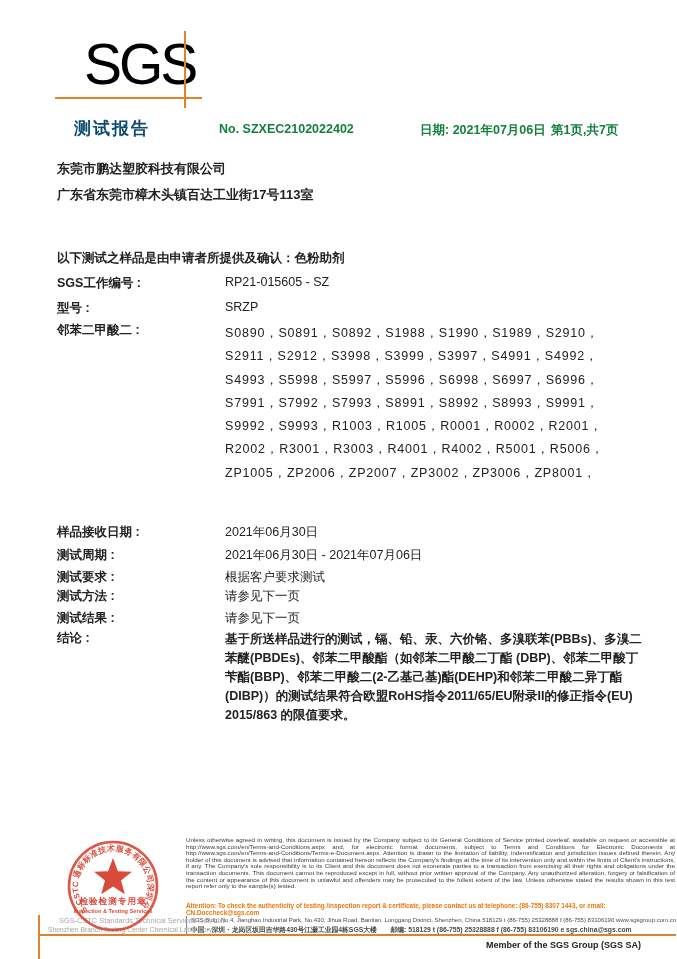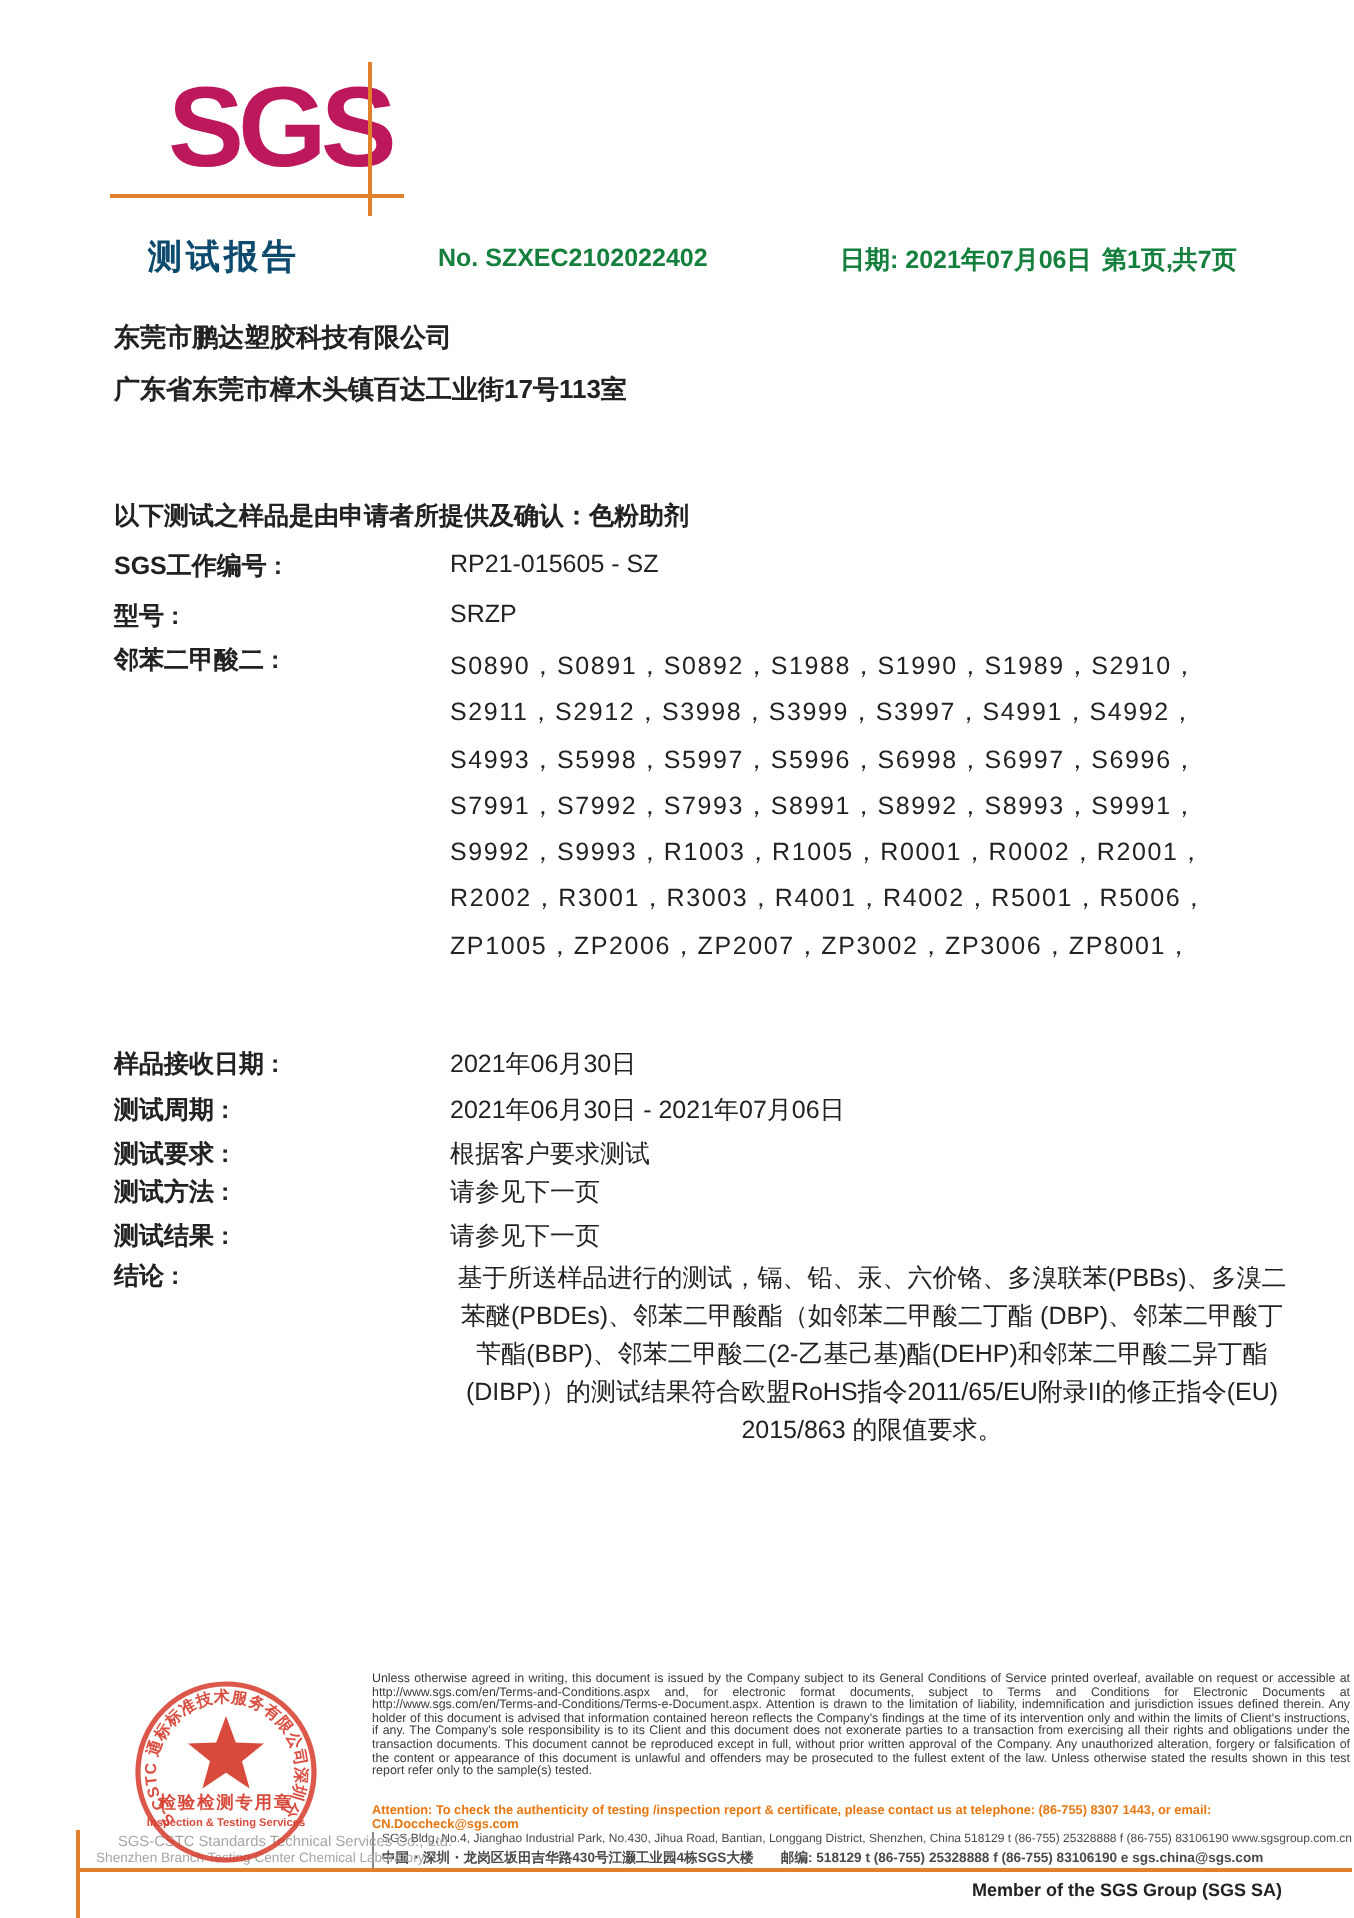--- a/index.html
+++ b/index.html
@@ -5,42 +5,42 @@
   html,body{margin:0;padding:0;}
   body{
     width:677px;height:959px;position:relative;overflow:hidden;
     background:#ffffff;color:#2e2e2e;
     font-family:"Liberation Sans","DejaVu Sans",sans-serif;
     -webkit-font-smoothing:antialiased;
   }
   .abs{position:absolute;}
 
   
-  .logo-text{left:84px;top:36px;font-size:57px;font-weight:bold;color:#be185d;
+  .logo-text{left:84px;top:36px;font-size:57px;font-weight:normal;color:#000000;
     letter-spacing:-3px;line-height:1;font-family:"Liberation Sans",sans-serif;}
   .logo-hline{left:55px;top:97px;width:147px;height:2px;background:#e2812c;}
   .logo-vline{left:184px;top:31px;width:2px;height:77px;background:#e2812c;}
 
   
   .report-title{left:74px;top:117px;font-size:17px;font-weight:bold;letter-spacing:2px;color:#0c4a6e;}
   .hmeta{top:122px;font-size:12.5px;font-weight:600;color:#15803d;}
   .report-no{left:219px;}
   .report-date{left:420px;}
   .report-page{left:551px;}
 
   
   .company{left:57px;top:156px;font-size:13px;font-weight:600;line-height:26px;color:#222;}
 
   
   .intro{left:57px;top:250px;font-size:12.5px;font-weight:600;color:#222;}
   .frow{left:57px;font-size:12.5px;font-weight:600;color:#222;width:588px;}
   .frow .lab{position:absolute;left:0;top:0;}
   .frow .val{position:absolute;left:168px;top:0;font-weight:500;}
   .codes .val div{line-height:23.3px;letter-spacing:0.8px;}
-  .para .val{width:422px;line-height:19px;font-weight:400;text-align:center;}
+  .para .val{width:422px;line-height:19px;font-weight:700;}
 
   
   .fineprint{left:186px;top:837px;width:489px;font-size:6.2px;line-height:6.6px;
     text-align:justify;color:#3a3a3a;font-weight:500;}
   .attention{left:186px;top:902px;width:489px;font-size:6.4px;line-height:7px;
     color:#e87711;font-weight:bold;}
   .addr{left:186px;top:916px;width:489px;border-left:1.5px solid #888;padding-left:4px;color:#4a4a4a;}
   .addr .l1{font-size:6px;line-height:9px;white-space:nowrap;}
   .addr .l2{font-size:6.8px;line-height:10px;white-space:nowrap;font-weight:600;}
   .footer-rule{left:38px;top:934px;width:638px;height:2px;background:#e2812c;}

